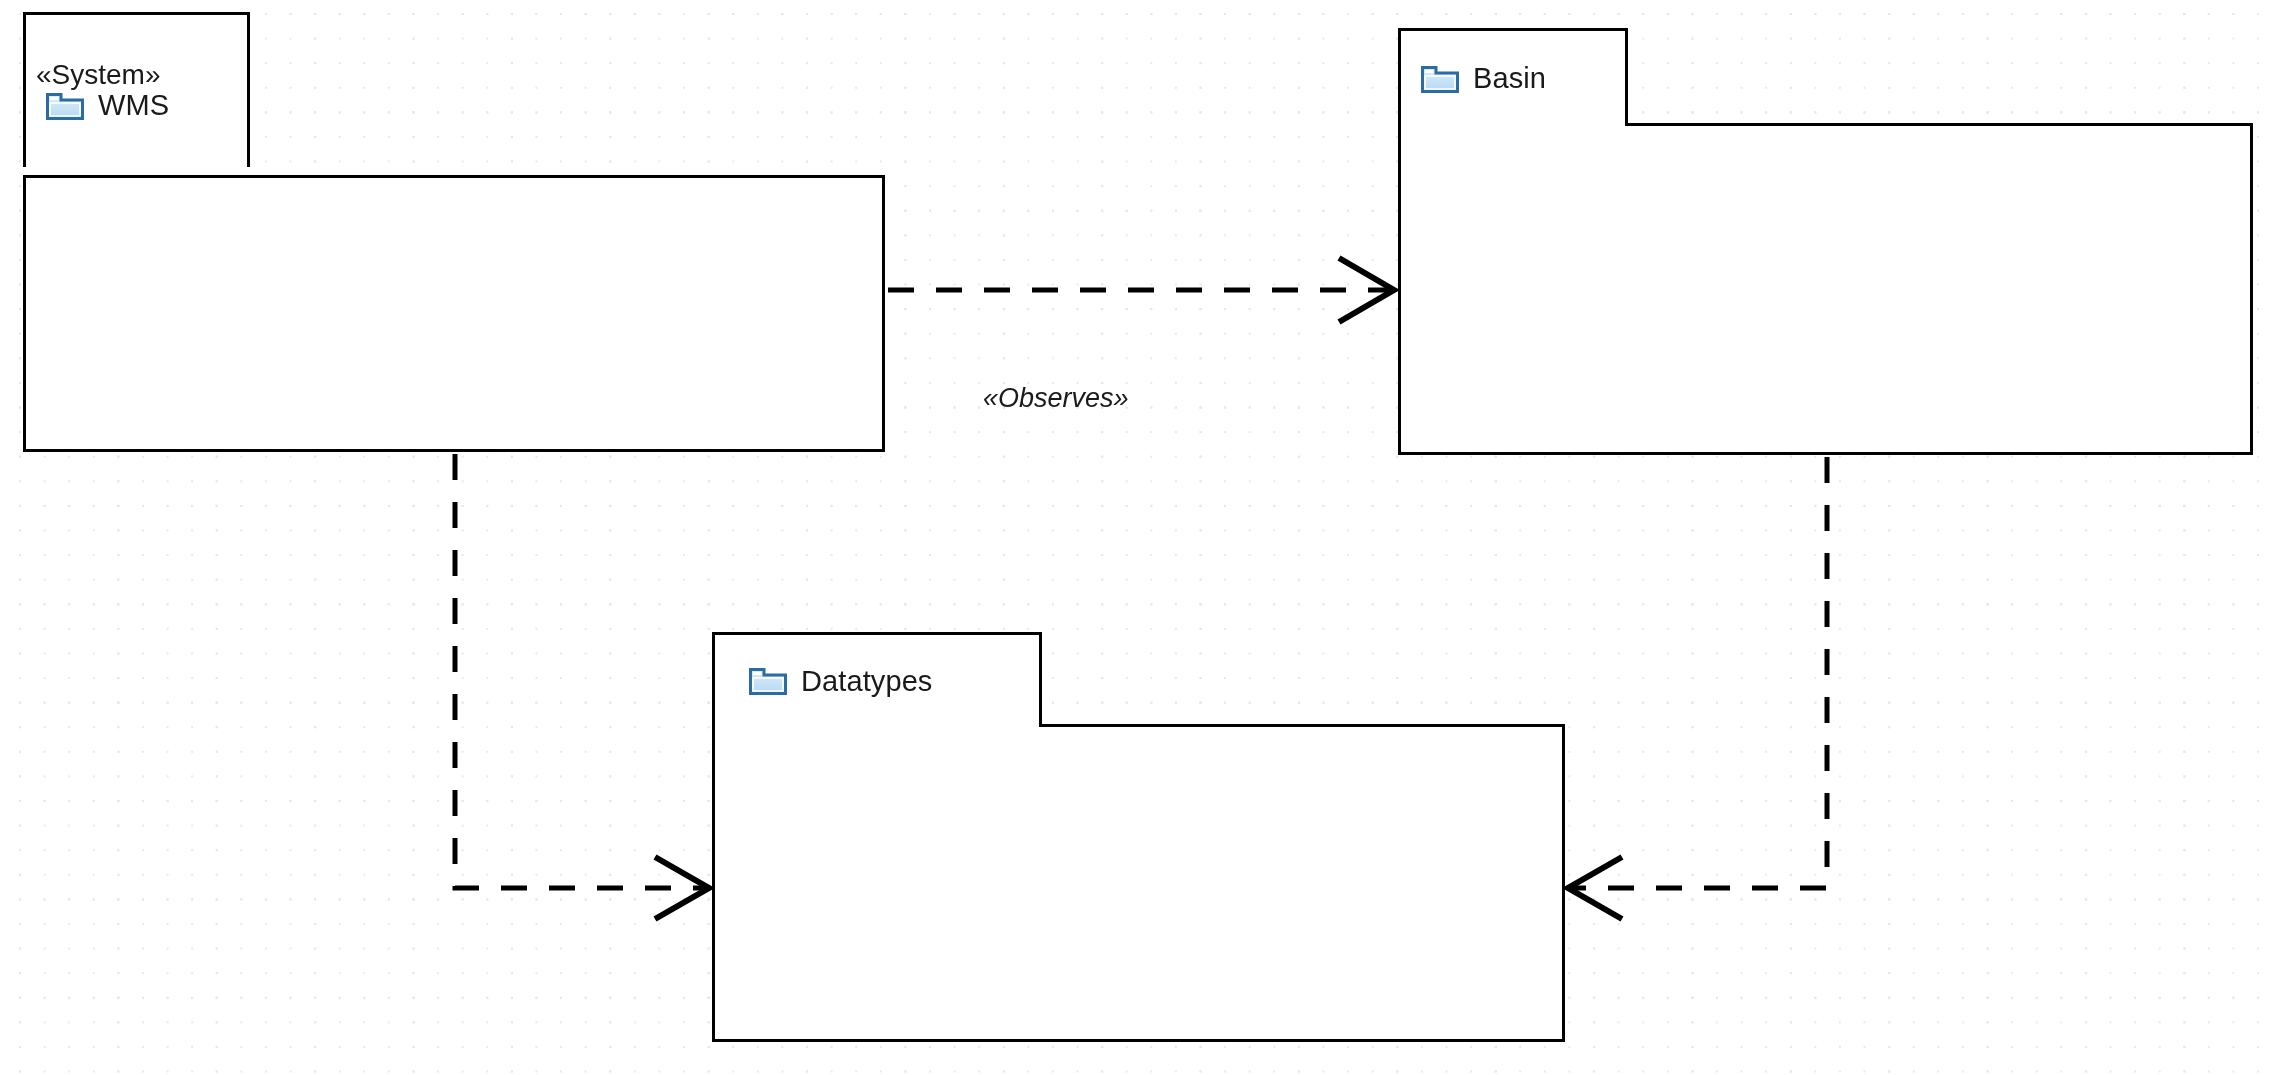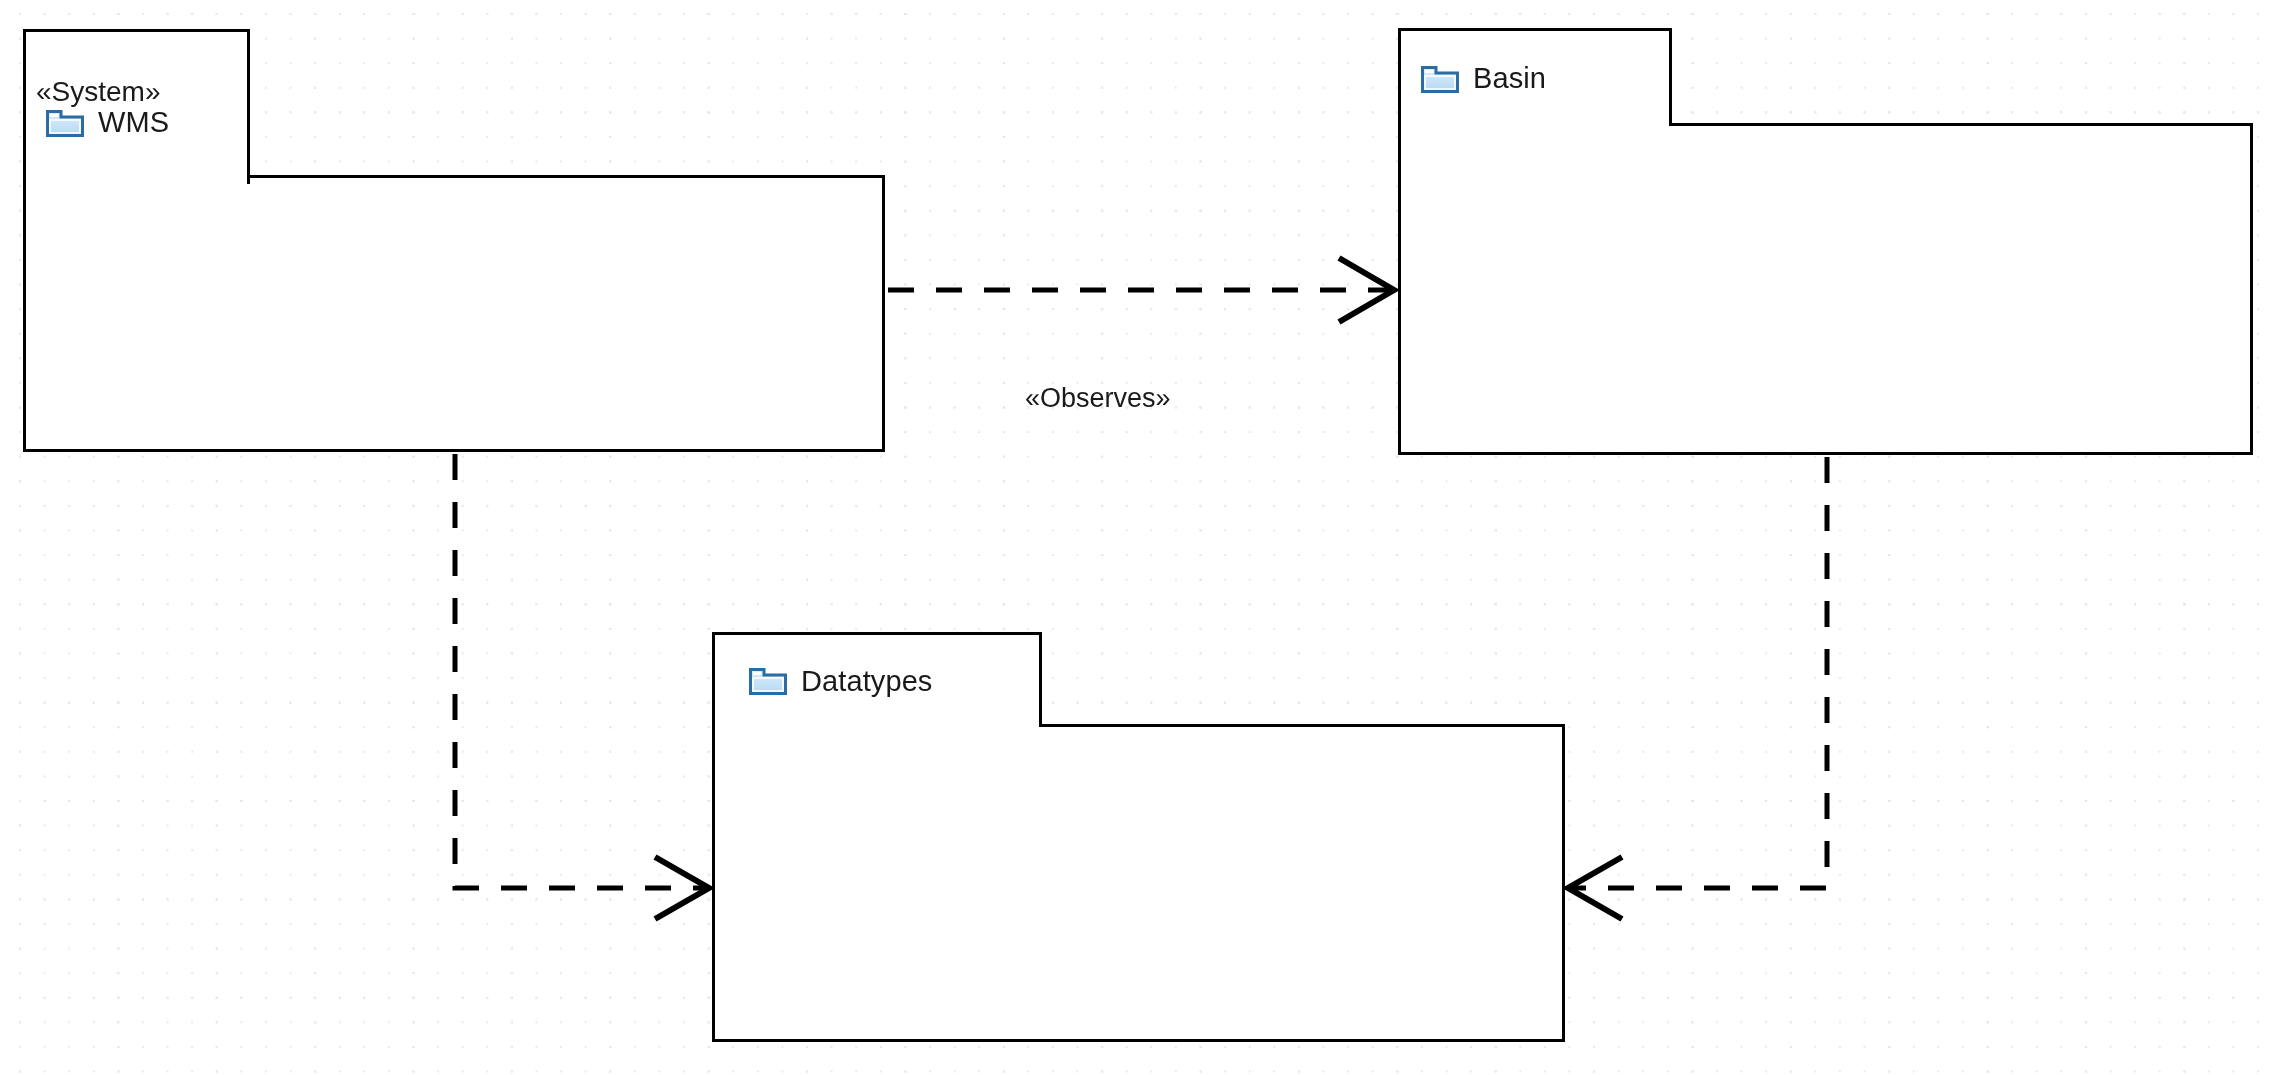--- a/index.html
+++ b/index.html
@@ -121,45 +121,45 @@
       <path d="M 455 454 L 455 888 L 706 888" stroke="#000000" stroke-width="5" stroke-dasharray="26 22" fill="none"></path>
       <path d="M 655 857 L 709 888 L 655 919" stroke="#000000" stroke-width="6" fill="none" stroke-linecap="butt" stroke-linejoin="miter"></path>
     </g>
 
     <g>
       <path d="M 1827 457 L 1827 888 L 1571 888" stroke="#000000" stroke-width="5" stroke-dasharray="26 22" fill="none"></path>
       <path d="M 1622 857 L 1568 888 L 1622 919" stroke="#000000" stroke-width="6" fill="none" stroke-linecap="butt" stroke-linejoin="miter"></path>
     </g>
   </svg>
 
-  <div class="edge-label" style="left:1025px; top:383px;">«Observes»</div>
+  <div class="edge-label" style="left:983px; top:383px;font-style:italic;">«Observes»</div>
 
   <div class="package">
-    <div class="package-tab" style="left:23px; top:29px; width:227px; height:155px;">
+    <div class="package-tab" style="left:23px; top:12px; width:227px; height:155px;">
       <div class="stereotype-line">«System»</div>
       <div class="pkg-name-row">
         <svg class="folder-icon" viewBox="0 0 38 30">
           <defs>
             <linearGradient id="fgWms" x1="0" y1="0" x2="0" y2="1">
               <stop offset="0%" stop-color="#ddeefb"></stop>
               <stop offset="100%" stop-color="#b6d9f2"></stop>
             </linearGradient>
           </defs>
           <path d="M1.5 3.5 H15 V9 H36.5 V27.5 H1.5 Z" fill="url(#fgWms)" stroke="#2b6ca3" stroke-width="3" stroke-linejoin="miter"></path>
           <path d="M4 6 H12.5 V9 H4 Z" fill="#ffffff" stroke="none"></path>
           <path d="M4 12 H34 V25 H4 Z" fill="none" stroke="#ffffff" stroke-width="1.6"></path>
         </svg>
         <span class="pkg-name-text">WMS</span>
       </div>
     </div>
     <div class="package-body" style="left:23px; top:175px; width:862px; height:277px;"></div>
   </div>
 
   <div class="package">
-    <div class="package-tab" style="left:1398px; top:28px; width:274px; height:98px;">
+    <div class="package-tab" style="left:1398px; top:28px; width:230px; height:98px;">
       <div class="pkg-name-row">
         <svg class="folder-icon" viewBox="0 0 38 30">
           <defs>
             <linearGradient id="fgBasin" x1="0" y1="0" x2="0" y2="1">
               <stop offset="0%" stop-color="#ddeefb"></stop>
               <stop offset="100%" stop-color="#b6d9f2"></stop>
             </linearGradient>
           </defs>
           <path d="M1.5 3.5 H15 V9 H36.5 V27.5 H1.5 Z" fill="url(#fgBasin)" stroke="#2b6ca3" stroke-width="3" stroke-linejoin="miter"></path>
           <path d="M4 6 H12.5 V9 H4 Z" fill="#ffffff" stroke="none"></path>

